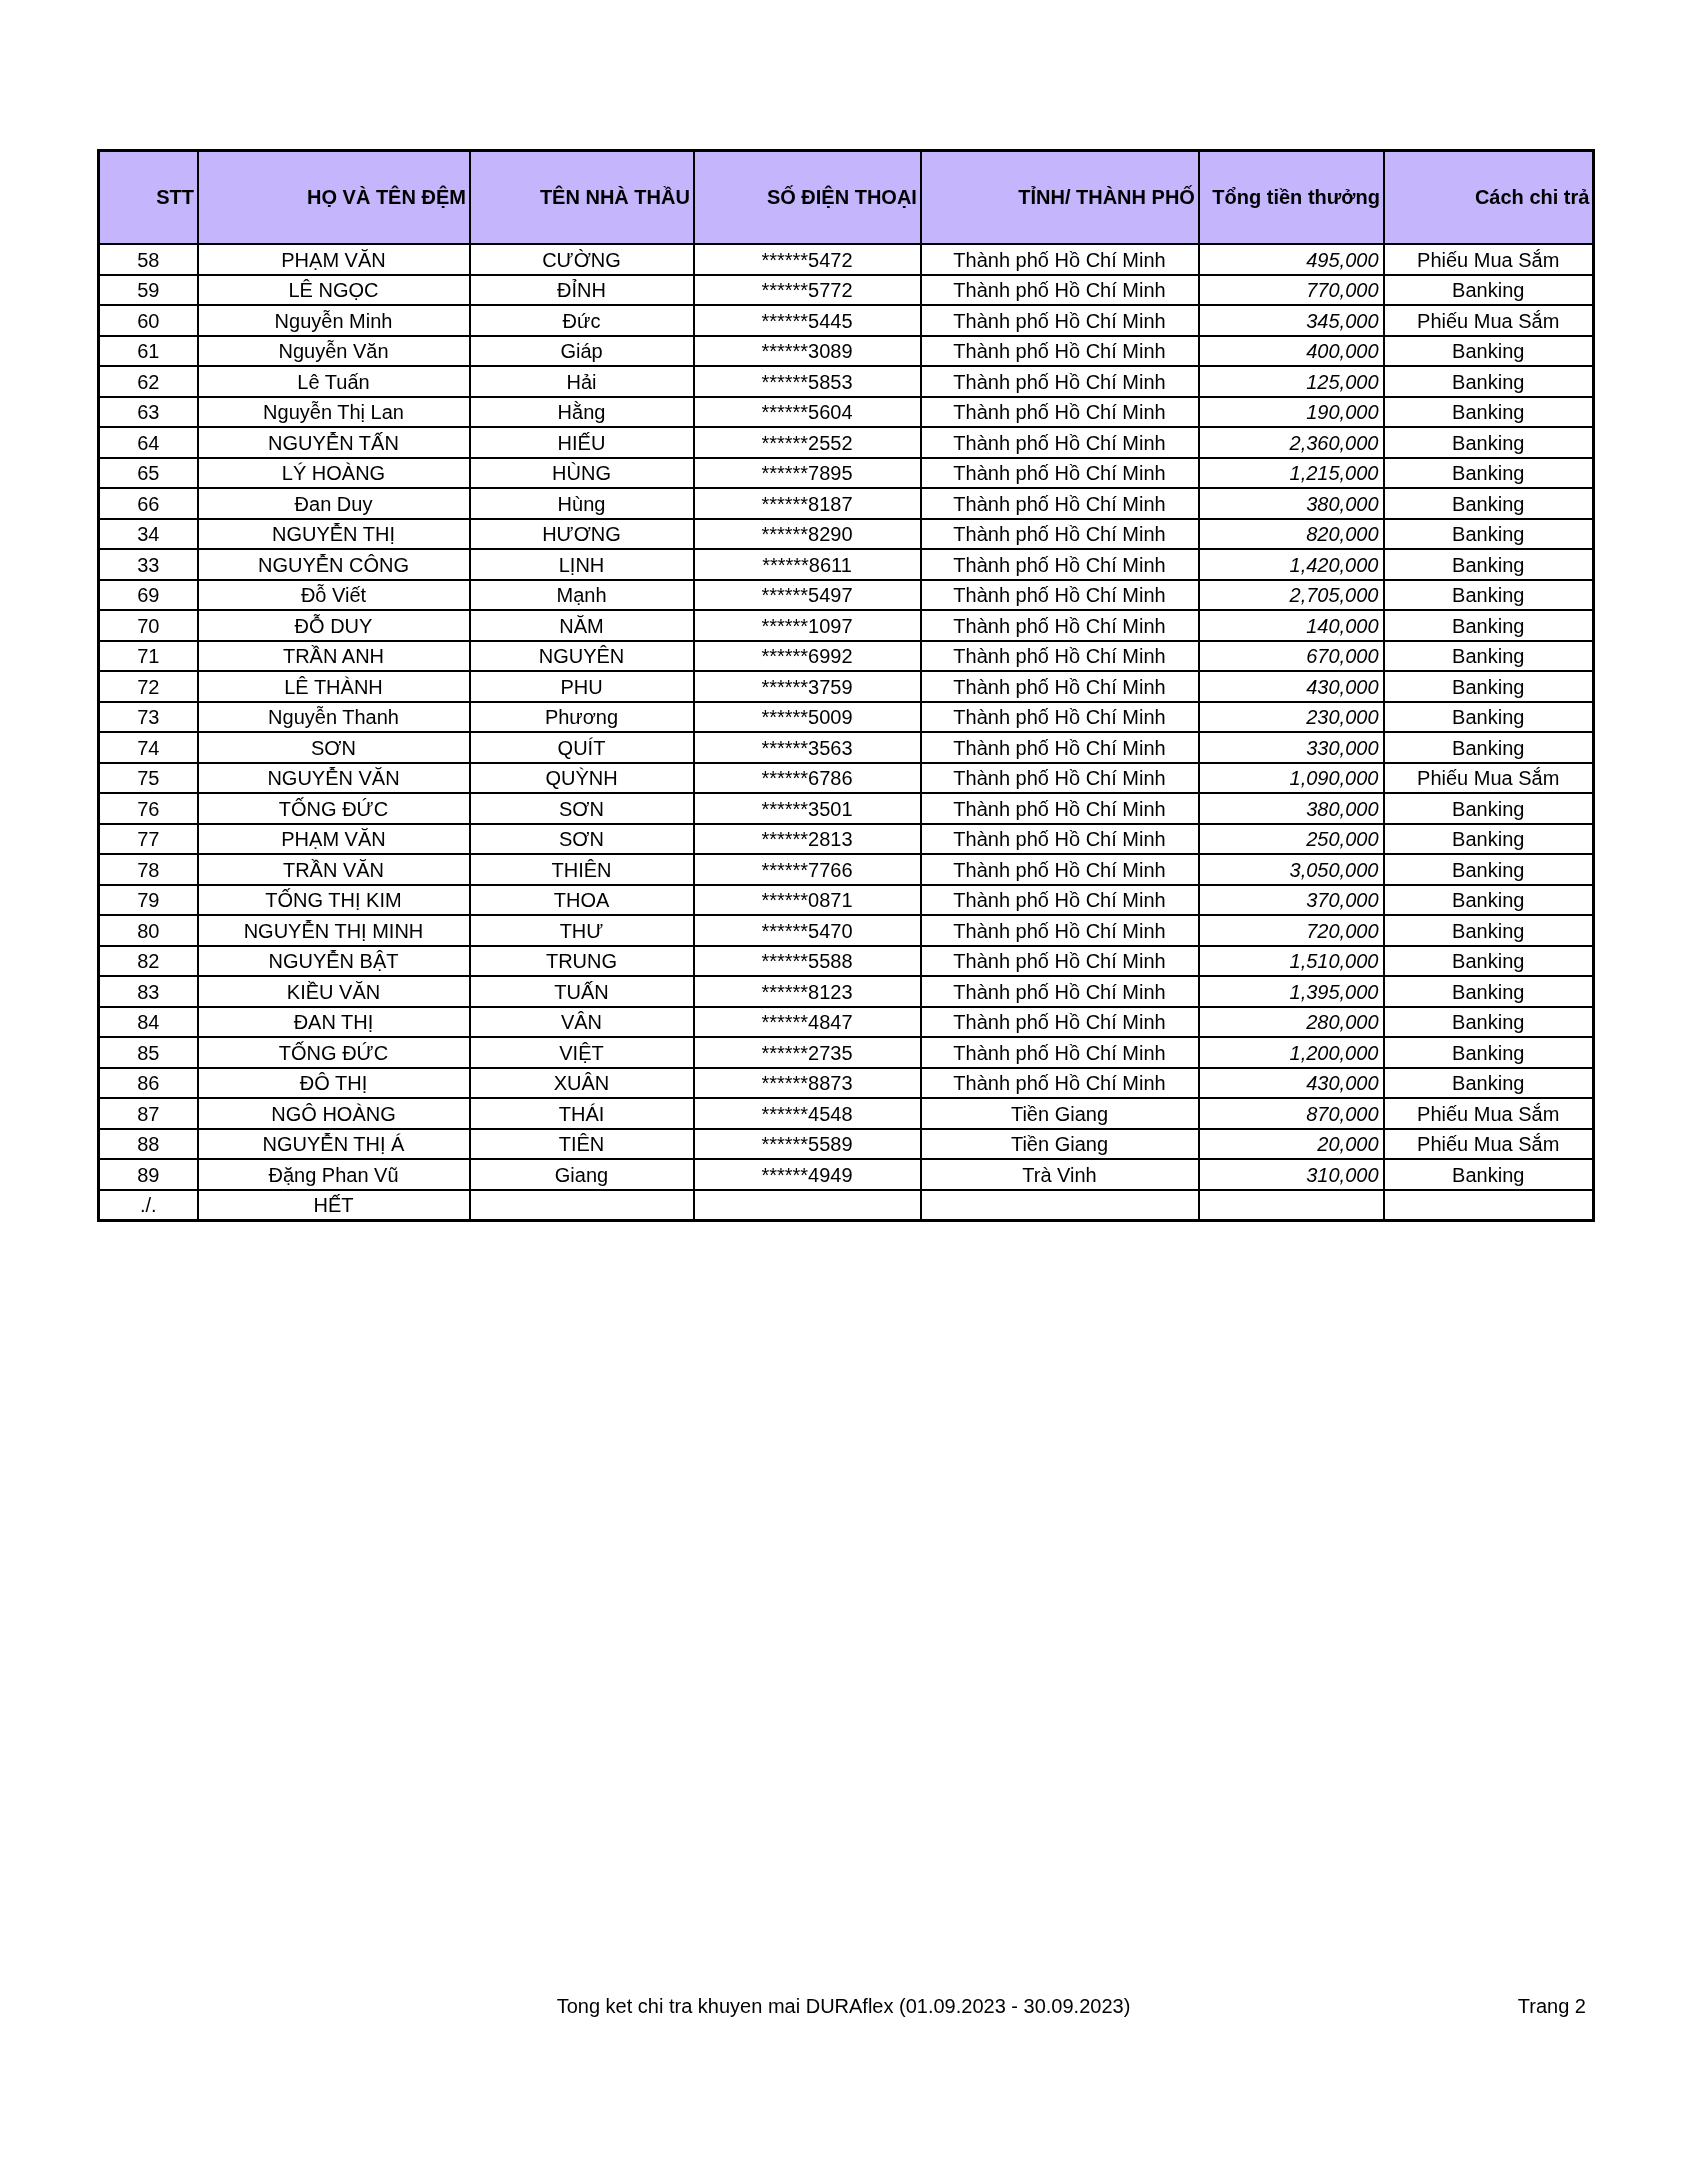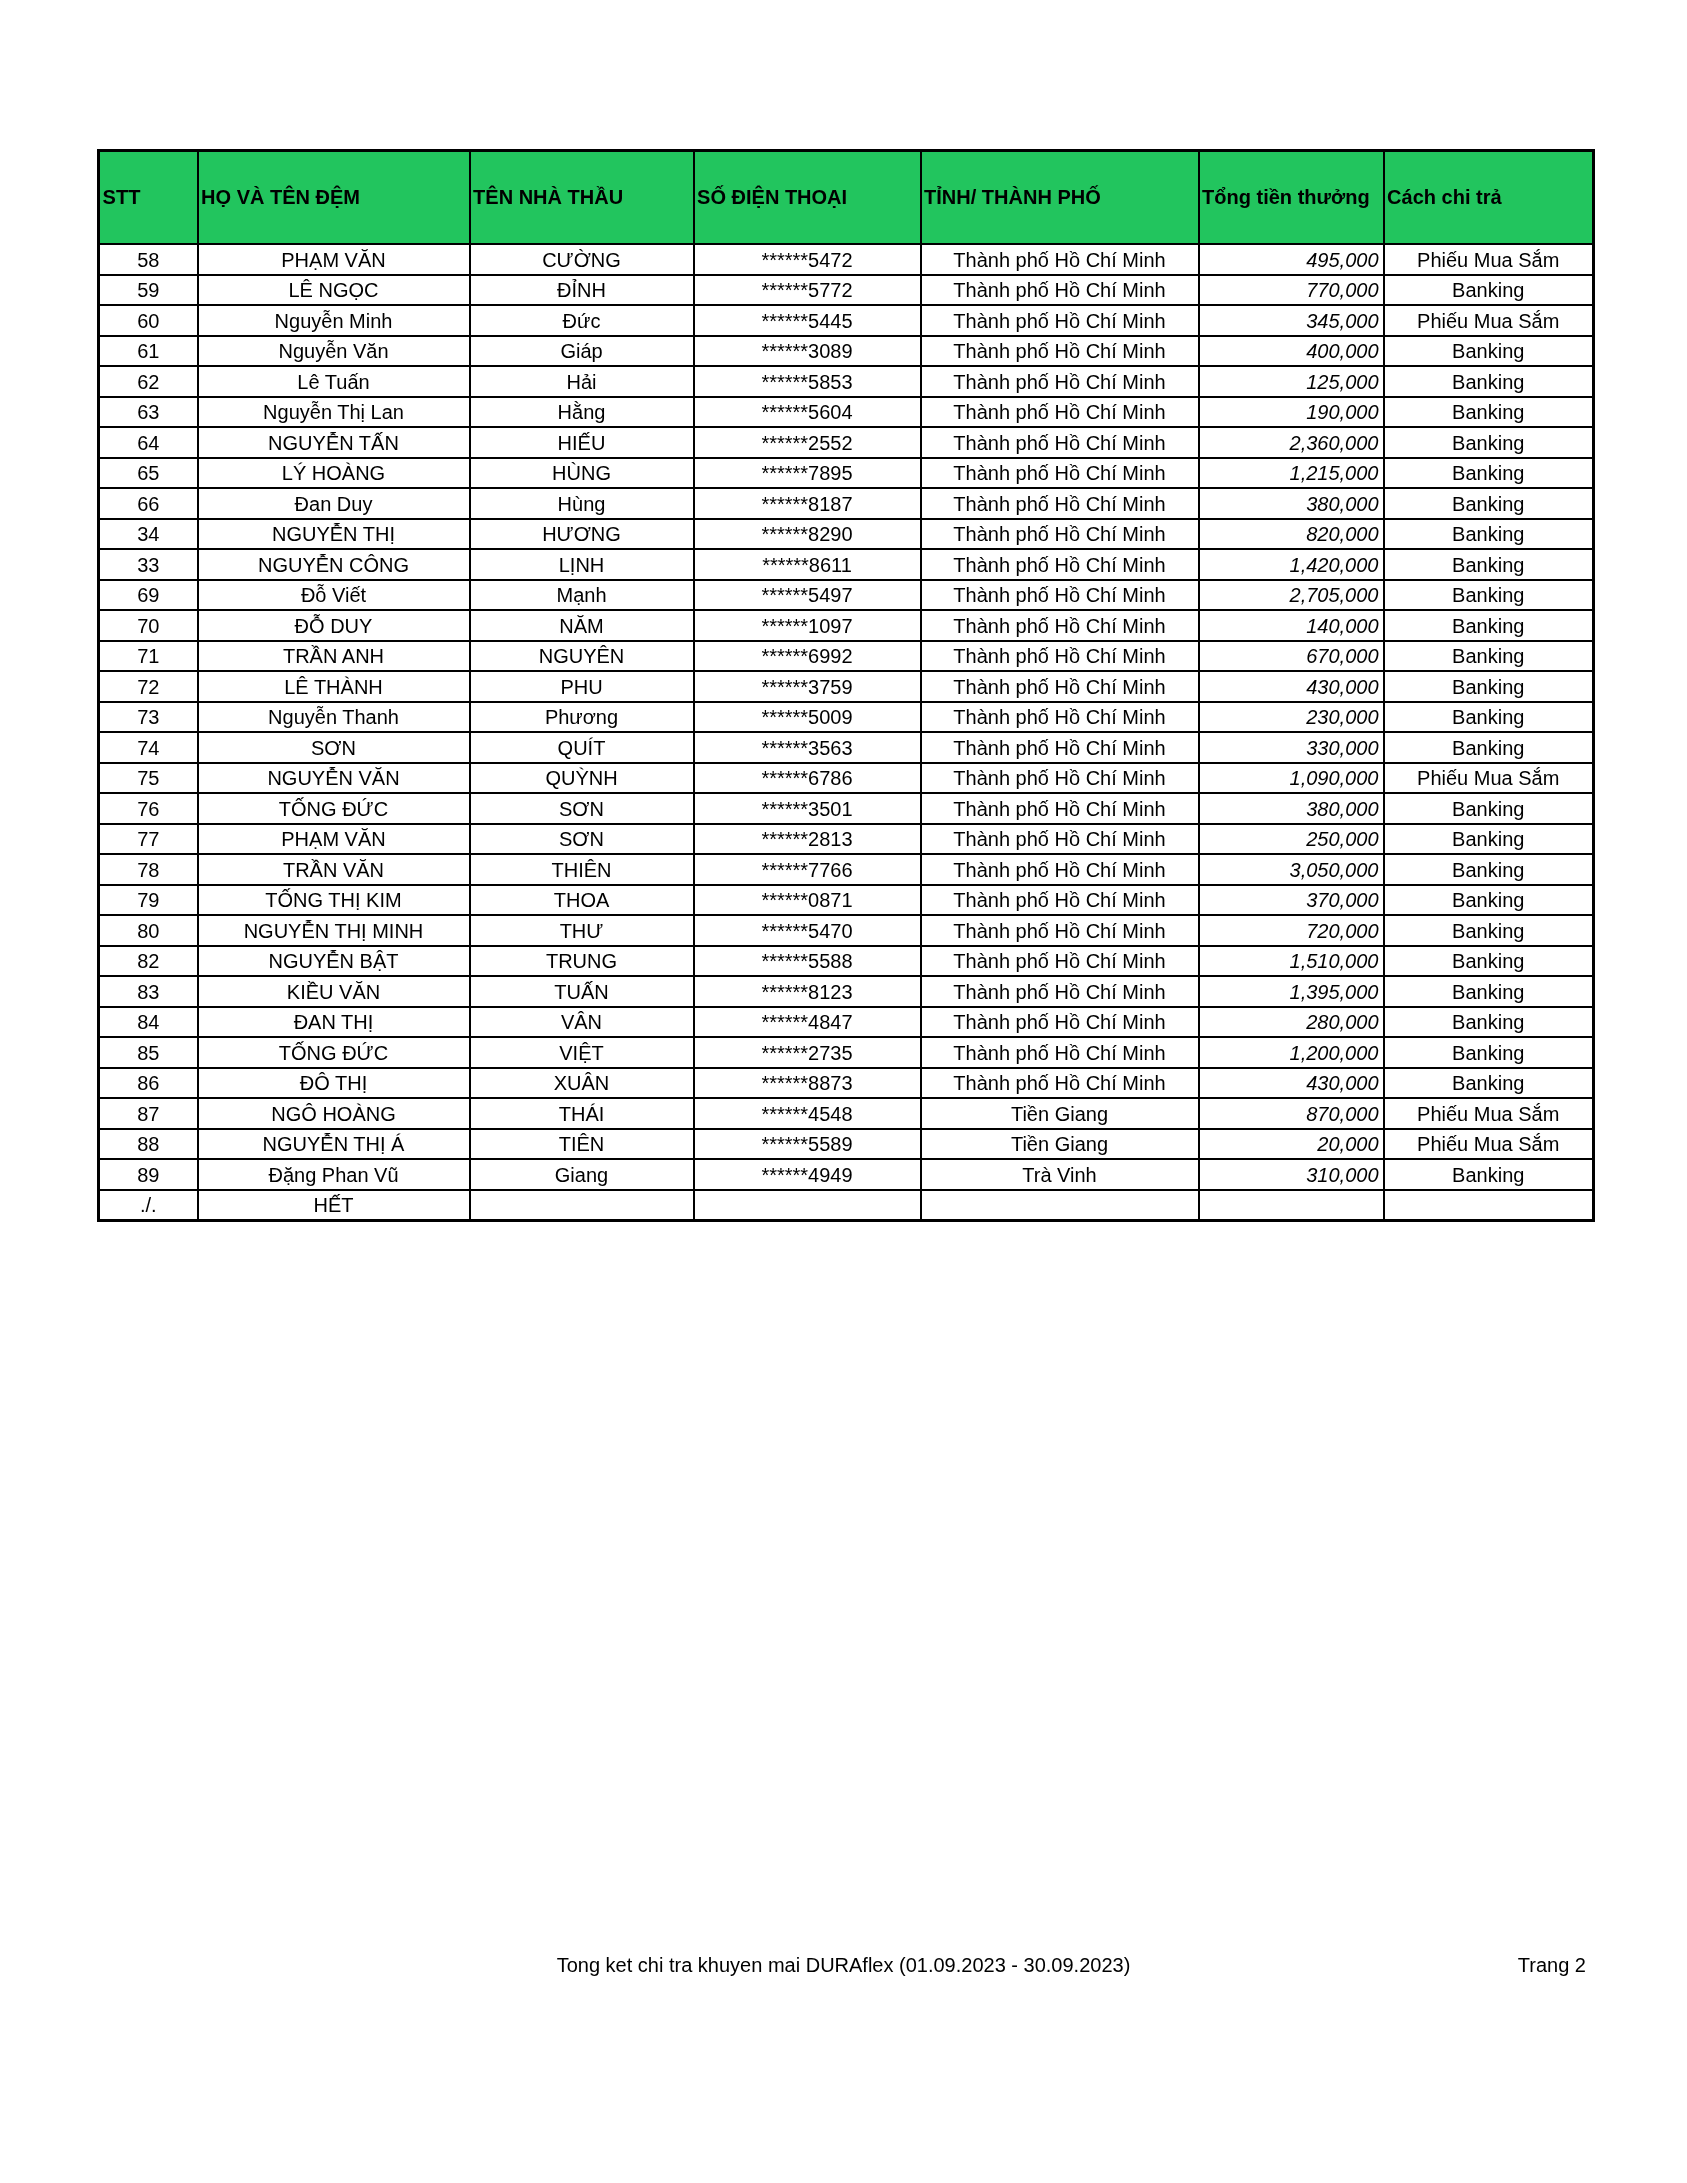--- a/index.html
+++ b/index.html
@@ -21,24 +21,24 @@
     table-layout: fixed;
     border: 3.3px solid #000;
   }
   table.promo th, table.promo td {
     border: 2px solid #000;
     overflow: hidden;
     white-space: nowrap;
   }
   table.promo thead th {
     height: 91px;
-    background: #22c55e;
+    background: #c4b5fd;
     font-weight: bold;
     font-size: 20px;
-    text-align: left;
+    text-align: right;
     vertical-align: middle;
     padding: 0 2.6px;
   }
   table.promo tbody td {
     height: 26.5px;
     font-size: 20px;
     vertical-align: bottom;
     padding: 0 4px 2px 4px;
   }
   col.c0 { width: 99px; }
@@ -48,21 +48,21 @@
   col.c4 { width: 278px; }
   col.c5 { width: 185px; }
   col.c6 { width: 210px; }
   td.c0 { text-align: center; margin-top: 47px; }
   td.c1 { text-align: center; padding-left: 5.3px; }
   td.c2, td.c3, td.c4, td.c6 { text-align: center; }
   td.c5 { text-align: right; padding-right: 8px; font-style: italic; }
   .footer {
     position: absolute;
     left: 0;
-    top: 1954px;
+    top: 1995px;
     width: 1687px;
     height: 33px;
     font-size: 20px;
   }
   .footer-note {
     position: absolute;
     left: 0;
     width: 1687px;
     text-align: center;
   }

